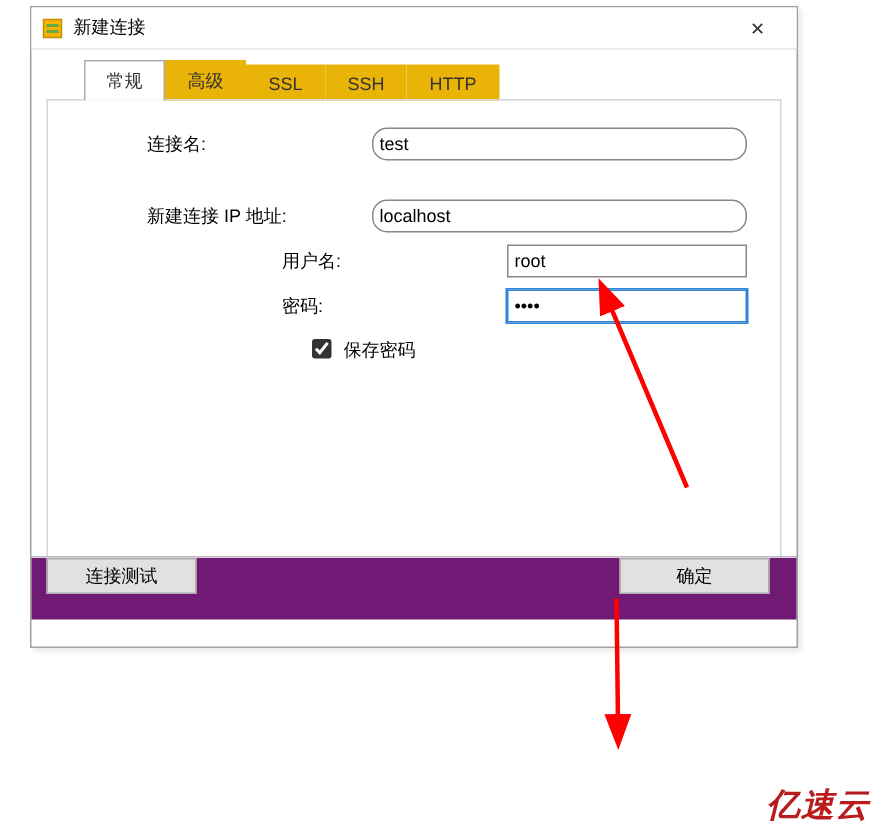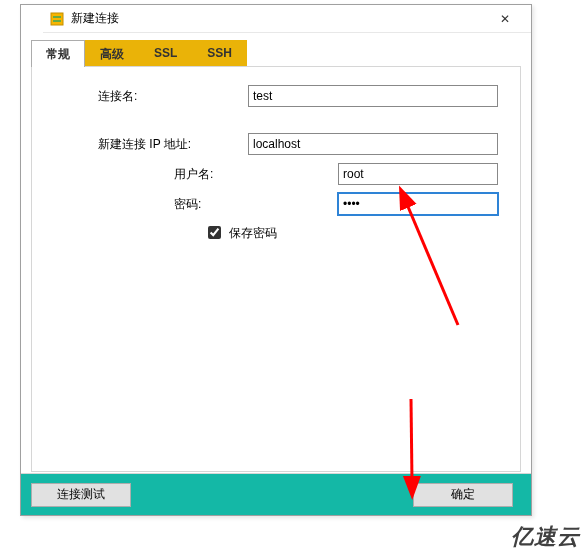--- a/index.html
+++ b/index.html
@@ -1,48 +1,48 @@
 <!DOCTYPE html>
 <html><head>
 <meta charset="utf-8">
 <style>
   * { box-sizing: border-box; font-family: "Microsoft YaHei", Tahoma, sans-serif; font-size: 12px; }
   body { margin: 0; background: #fff; width: 586px; height: 558px; position: relative; }
-  .dialog { position: absolute; left: 20px; top: 4px; width: 512px; height: 512px; border: 1px solid #a0a0a0; background: #fff; box-shadow: 2px 2px 4px rgba(0,0,0,0.1); padding-left: 22px; }
+  .dialog { position: absolute; left: 20px; top: 4px; width: 512px; height: 428px; border: 1px solid #a0a0a0; background: #fff; box-shadow: 2px 2px 4px rgba(0,0,0,0.1); }
   .titlebar { height: 28px; display: flex; align-items: center; padding: 0 6px; background: #fff; border-bottom: 1px solid #e8e8e8; }
   .titlebar .icon { width: 16px; height: 16px; margin-right: 6px; }
   .titlebar .title { flex: 1; color: #000; }
   .titlebar .close { width: 40px; height: 22px; display: flex; align-items: center; justify-content: center; color: #333; font-size: 15px; cursor: pointer; }
 
   .content { position: absolute; top: 28px; left: 0; right: 0; bottom: 42px; padding: 6px 10px 0 10px; }
-  .tabstrip { display: flex; position: relative; top: 1px;  font-weight: bold;}
+  .tabstrip { display: flex; align-items: flex-end; position: relative; top: 1px; margin-left: 25px;}
   .tab { padding: 5px 14px 4px; border: 1px solid #acacac; border-bottom: none; background: #fff; margin-right: 0px; color: #333; cursor: pointer; }
   .tab.inactive { background: #eab308; border-color: transparent; border-bottom: none;}
   .tab.active { background: #fff; position: relative; z-index: 2; }
   .tabpanel { border: 1px solid #d6d6d6; height: calc(100% - 28px); padding: 18px 22px; position: relative; }
 
   .row { display: flex; align-items: center; margin-bottom: 8px; justify-content: flex-end; }
   .row label { width: 150px; color: #000; }
   .row input[type=text], .row input[type=password] { height: 22px; border: 1px solid #888; padding: 2px 4px; background:#fff; }
-  .w-large { width: 250px; }
+  .w-large { width: 250px; border-radius: 10px; }
   .w-port  { width: 70px; }
-  .w-mid   { width: 160px; margin-left: 14px; }
+  .w-mid   { width: 160px; }
   .gap { height: 18px; }
   .focus { outline: 1px solid #2e83d6; border-color:#2e83d6 !important; }
   .chkrow { margin-left: 150px; display: flex; align-items: flex-end; gap: 5px; color:#000; }
   input[type=checkbox] { width: 13px; height: 13px; accent-color:#333; }
 
-  .footer { position: absolute; left: 0; right: 0; bottom: 0; height: 42px; background: #14b8a6; border-top: 1px solid #d6d6d6; display: flex; align-items: center; padding: 0 10px; }
+  .footer { position: absolute; left: 0; right: 0; bottom: 18px; height: 42px; background: #701a75; border-top: 1px solid #d6d6d6; display: flex; padding: 0 10px; }
   .btn { height: 24px; min-width: 100px; border: 1px solid #adadad; background: #e1e1e1; cursor: pointer; padding: 0 14px; }
   .footer .spacer { flex: 1; }
 
   .arrow { position: absolute; pointer-events: none; }
   .arrow svg { overflow: visible; }
 
-  .watermark { position: absolute; right: 6px; bottom: 6px; font-size: 22px; font-weight: bold; color: #404040; letter-spacing: 1px; font-style: italic;}
+  .watermark { position: absolute; right: 6px; bottom: 6px; font-size: 22px; font-weight: bold; color: #b91c1c; letter-spacing: 1px; font-style: italic;}
 </style>
 </head>
 <body>
 
 <div class="dialog">
 
   <div class="titlebar">
     <span class="icon">
       <svg viewBox="0 0 16 16">
           <rect x="2" y="2" width="12" height="12" fill="#f7b500" stroke="#c28e00"></rect>
@@ -55,20 +55,21 @@
         <span>✕</span>
       </div>
   </div>
 
   <div class="content">
     <div class="tabstrip">
       <div class="tab active">常规</div>
       <div class="tab inactive">高级</div>
       <div class="tab inactive">SSL</div>
       <div class="tab inactive">SSH</div>
+      <div class="tab inactive">HTTP</div>
     </div>
 
     <div class="tabpanel">
 
       <div class="row">
         <label>连接名:</label>
         <input type="text" class="w-large" value="test" style="">
       </div>
 
       <div class="gap"></div>

